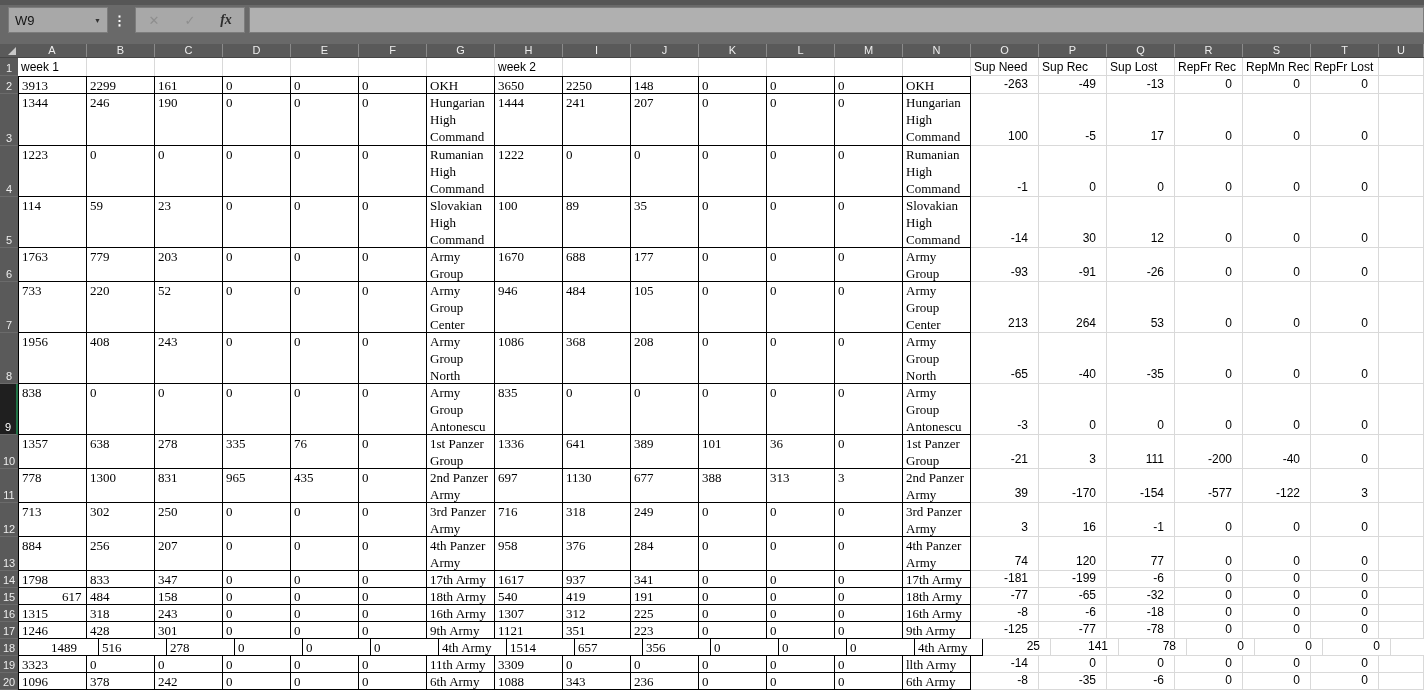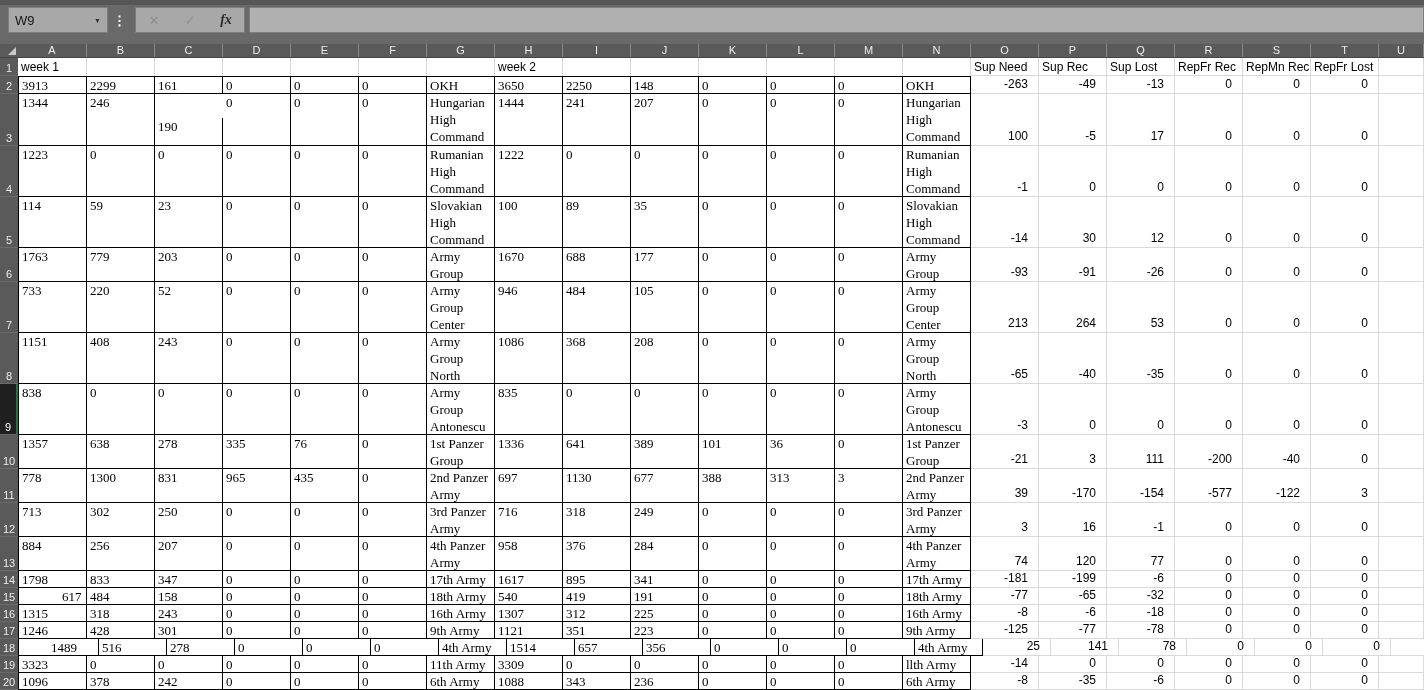--- a/index.html
+++ b/index.html
@@ -150,21 +150,21 @@
       <div class="cell plain" style="width: 68px;">-13</div>
       <div class="cell plain" style="width: 68px;">0</div>
       <div class="cell plain" style="width: 68px;">0</div>
       <div class="cell plain" style="width: 68px;">0</div>
       <div class="cell plain" style="width: 45px;"></div>
     </div>
     <div class="row" style="height: 52px;">
       <div class="rowhdr">3</div>
       <div class="cell bord first" style="width: 69px;">1344</div>
       <div class="cell bord" style="width: 68px;">246</div>
-      <div class="cell bord" style="width: 68px; margin-top: 24px;">190</div>
+      <div class="cell bord" style="width: 68px;">190</div>
       <div class="cell bord" style="width: 68px;">0</div>
       <div class="cell bord" style="width: 68px;">0</div>
       <div class="cell bord" style="width: 68px;">0</div>
       <div class="cell bord" style="width: 68px;">Hungarian High Command</div>
       <div class="cell bord" style="width: 68px;">1444</div>
       <div class="cell bord" style="width: 68px;">241</div>
       <div class="cell bord" style="width: 68px;">207</div>
       <div class="cell bord" style="width: 68px;">0</div>
       <div class="cell bord" style="width: 68px;">0</div>
       <div class="cell bord" style="width: 68px;">0</div>
@@ -268,21 +268,21 @@
       <div class="cell plain" style="width: 68px;">213</div>
       <div class="cell plain" style="width: 68px;">264</div>
       <div class="cell plain" style="width: 68px;">53</div>
       <div class="cell plain" style="width: 68px;">0</div>
       <div class="cell plain" style="width: 68px;">0</div>
       <div class="cell plain" style="width: 68px;">0</div>
       <div class="cell plain" style="width: 45px;"></div>
     </div>
     <div class="row" style="height: 51px;">
       <div class="rowhdr">8</div>
-      <div class="cell bord first" style="width: 69px;">1151</div>
+      <div class="cell bord first" style="width: 69px;">1956</div>
       <div class="cell bord" style="width: 68px;">408</div>
       <div class="cell bord" style="width: 68px;">243</div>
       <div class="cell bord" style="width: 68px;">0</div>
       <div class="cell bord" style="width: 68px;">0</div>
       <div class="cell bord" style="width: 68px;">0</div>
       <div class="cell bord" style="width: 68px;">Army Group North</div>
       <div class="cell bord" style="width: 68px;">1086</div>
       <div class="cell bord" style="width: 68px;">368</div>
       <div class="cell bord" style="width: 68px;">208</div>
       <div class="cell bord" style="width: 68px;">0</div>
@@ -420,21 +420,21 @@
     <div class="row" style="height: 17px;">
       <div class="rowhdr">14</div>
       <div class="cell bord first" style="width: 69px;">1798</div>
       <div class="cell bord" style="width: 68px;">833</div>
       <div class="cell bord" style="width: 68px;">347</div>
       <div class="cell bord" style="width: 68px;">0</div>
       <div class="cell bord" style="width: 68px;">0</div>
       <div class="cell bord" style="width: 68px;">0</div>
       <div class="cell bord" style="width: 68px;">17th Army</div>
       <div class="cell bord" style="width: 68px;">1617</div>
-      <div class="cell bord" style="width: 68px;">895</div>
+      <div class="cell bord" style="width: 68px;">937</div>
       <div class="cell bord" style="width: 68px;">341</div>
       <div class="cell bord" style="width: 68px;">0</div>
       <div class="cell bord" style="width: 68px;">0</div>
       <div class="cell bord" style="width: 68px;">0</div>
       <div class="cell bord" style="width: 68px;">17th Army</div>
       <div class="cell plain" style="width: 68px;">-181</div>
       <div class="cell plain" style="width: 68px;">-199</div>
       <div class="cell plain" style="width: 68px;">-6</div>
       <div class="cell plain" style="width: 68px;">0</div>
       <div class="cell plain" style="width: 68px;">0</div>

